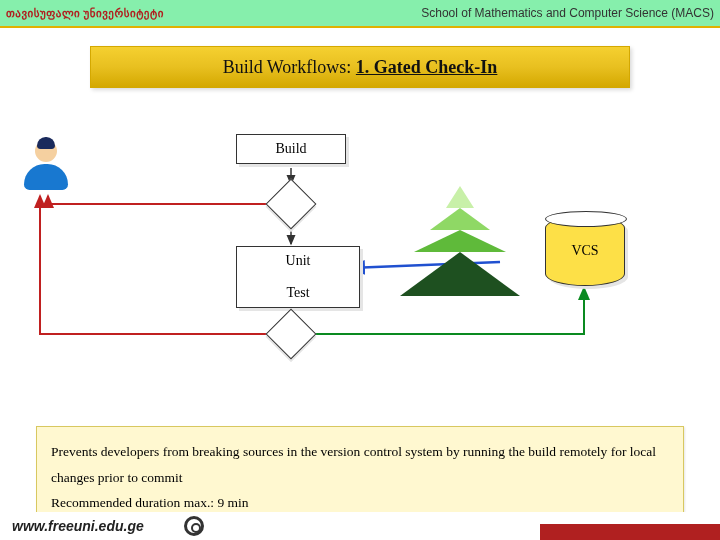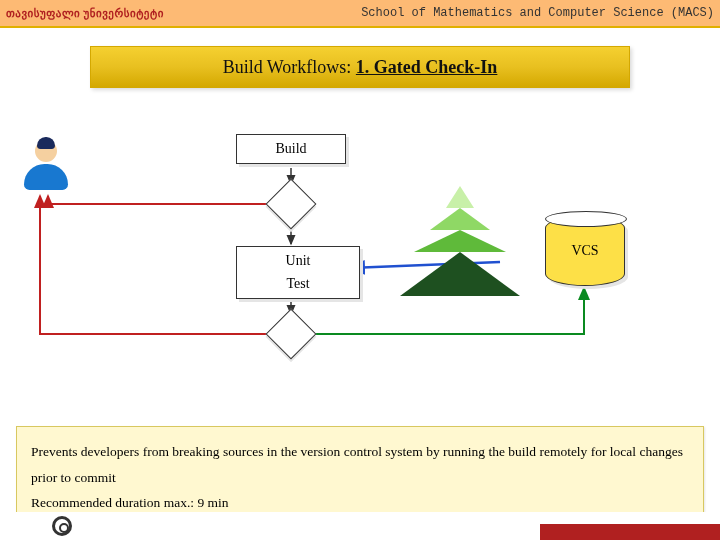--- a/index.html
+++ b/index.html
@@ -1,45 +1,45 @@
 <!DOCTYPE html>
 <html><head>
 <meta charset="utf-8">
 <style>
 *{box-sizing:border-box;margin:0;padding:0}
 body{width:720px;height:540px;font-family:Georgia,'Times New Roman',serif;position:relative;background:#fff;overflow:hidden}
-.header{height:28px;background:#fdba74;display:flex;align-items:center;justify-content:space-between;padding:12px 6px;border-bottom:2px solid #e0b000}
+.header{height:28px;background:#86efac;display:flex;align-items:center;justify-content:space-between;padding:12px 6px;border-bottom:2px solid #e0b000}
 .header-left{font-size:11px;color:#b02020;font-weight:bold;letter-spacing:.5px}
-.header-right{font-size:12px;color:#333;font-family:Liberation Mono, monospace}
+.header-right{font-size:12px;color:#333;font-family:Liberation Sans, sans-serif}
 .title-bar{margin:18px 90px 8px 90px;height:42px;background:linear-gradient(180deg,#f5d030 0%,#e8c020 50%,#d4a800 100%);display:flex;align-items:center;justify-content:center;border:1px solid #d4a800;box-shadow:2px 2px 4px rgba(0,0,0,.15)}
 .title-bar span{font-size:18px;color:#111}
 .title-underline{text-decoration:underline;font-weight:bold}
 .diagram{position:relative;width:100%;height:330px}
 .build-box,.unit-box{position:absolute;border:1px solid #333;background:#fff;box-shadow:3px 3px 0 #e5e5e5;padding:6px 8px;text-align:center;font-size:14px}
 .build-box{left:236px;top:38px;width:110px}
 .unit-box{left:236px;top:150px;width:124px}
-.unit-box .label2{margin-top:7px}
+.unit-box .label2{margin-top:16px}
 .diamond{position:absolute;width:36px;height:36px;border:1px solid #333;background:#fff;transform:rotate(45deg);box-shadow:2px 2px 0 #e5e5e5}
 .d1{left:273px;top:90px}
 .d2{left:273px;top:220px}
 .avatar{position:absolute;left:20px;top:44px;width:52px;height:56px}
 .avatar .head{width:22px;height:22px;border-radius:50%;background:#f5d0a0;margin:0 auto;position:relative}
 .avatar .hair{position:absolute;top:-3px;left:2px;width:18px;height:12px;background:#1a2a5c;border-radius:10px 10px 4px 4px}
 .avatar .body{width:44px;height:26px;background:#1878d0;border-radius:22px 22px 6px 6px;margin:2px auto 0}
 .pyramid{position:absolute;left:400px;top:90px;width:120px;height:110px}
 .tri{position:absolute;left:0;right:0;margin:auto;width:0;height:0;border-style:solid}
 .tri1{top:0;border-width:0 14px 22px 14px;border-color:transparent transparent #c8f0a8 transparent}
 .tri2{top:22px;border-width:0 30px 22px 30px;border-color:transparent transparent #8fd865 transparent}
 .tri3{top:44px;border-width:0 46px 22px 46px;border-color:transparent transparent #5fba3a transparent}
 .tri4{top:66px;border-width:0 60px 44px 60px;border-color:transparent transparent #1e5020 transparent}
 .vcs{position:absolute;left:545px;top:120px;width:80px;height:70px;border:1px solid #333;background:#fde047;border-radius:40px/12px;box-shadow:3px 3px 0 #e5e5e5;text-align:center}
 .vcs::before{content:"";position:absolute;left:-1px;top:-6px;width:80px;height:14px;border:1px solid #333;border-radius:50%;background:#fff}
 .vcs-label{position:relative;top:26px;font-size:14px}
 svg.lines{position:absolute;left:0;top:0;width:720px;height:330px;pointer-events:none}
-.desc-box{margin:0 16px;background:#fff8d0;border:1px solid #d8c860;padding:12px 14px;font-size:13.5px;line-height:1.9;box-shadow:1px 1px 2px rgba(0,0,0,.1)}
+.desc-box{margin:0 36px;background:#fff8d0;border:1px solid #d8c860;padding:12px 14px;font-size:13.5px;line-height:1.9;box-shadow:1px 1px 2px rgba(0,0,0,.1)}
 .footer{position:absolute;left:0;bottom:0;width:720px;height:28px;display:flex;align-items:center;padding-left:12px;background:#fff}
 .footer-url{font-size:14px;font-weight:bold;color:#222;font-family:Arial,sans-serif;font-style:italic}
 .footer-logo{margin-left:40px;width:20px;height:20px;border:3px solid #333;border-radius:50%;position:relative}
 .footer-logo::after{content:"";position:absolute;left:4px;top:4px;width:6px;height:6px;border:2px solid #333;border-radius:50%}
 .footer-stripe{position:absolute;right:0;bottom:0;width:180px;height:16px;background:#b02020}
 </style>
 </head>
 <body>
 
 <div class="header">
@@ -107,15 +107,16 @@
     <div class="vcs-label">VCS</div>
   </div>
 </div>
 
 <div class="desc-box">
   <div>Prevents developers from breaking sources in the version control system by running the build remotely for local changes prior to commit</div>
   <div>Recommended duration max.: 9 min</div>
 </div>
 
 <div class="footer">
+  <span class="footer-url">www.freeuni.edu.ge</span>
   <span class="footer-logo"></span>
   <div class="footer-stripe"></div>
 </div>
 
 </body></html>

